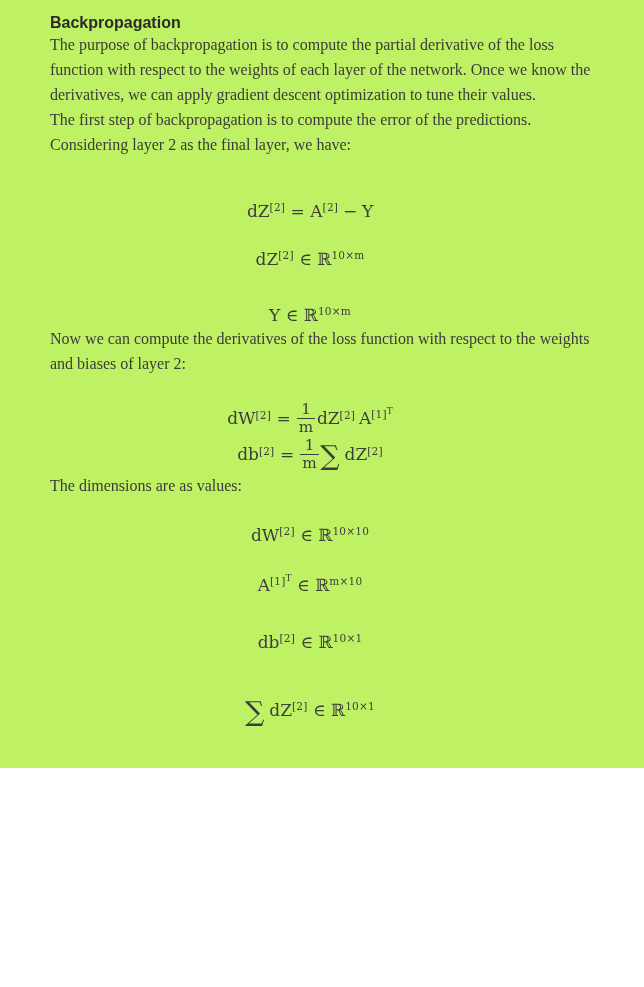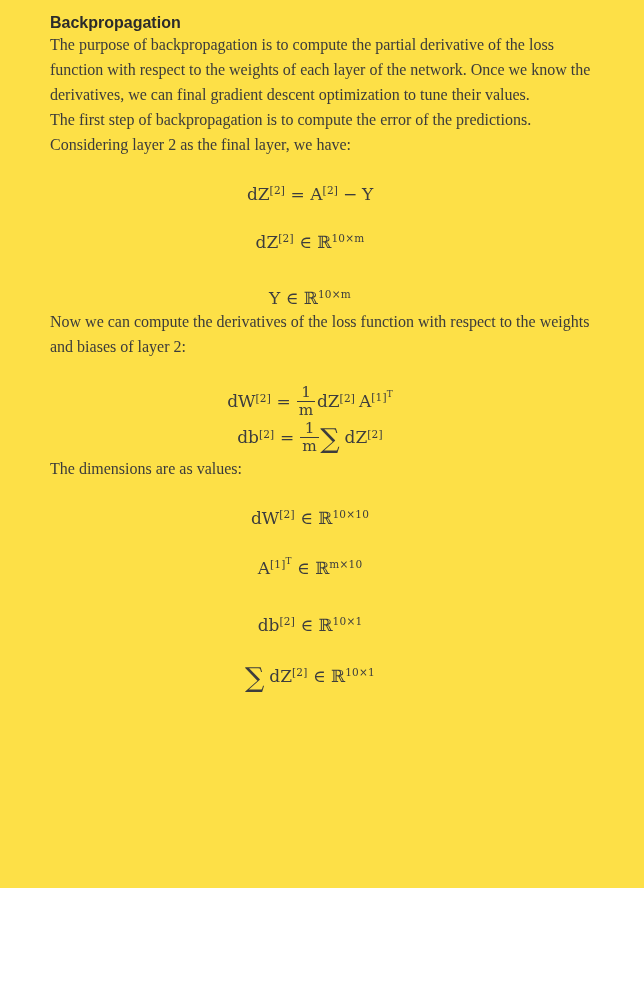--- a/index.html
+++ b/index.html
@@ -1,21 +1,21 @@
 <!DOCTYPE html>
 <html><head>
 <meta charset="utf-8">
 <style>
   html, body { margin: 0; padding: 0; background: #ffffff; }
   .page {
     width: 644px;
-    height: 888px;
+    height: 768px;
     box-sizing: border-box;
     padding: 13px 50px 19px 50px;
-    background: #fde047;
+    background: #bef264;
     overflow: hidden;
     font-family: "Liberation Serif", serif;
   }
   h3.heading {
     margin: 0;
     font-family: "Liberation Sans", sans-serif;
     font-weight: 700;
     font-size: 16px;
     line-height: 19px;
     color: #2b2b2b;
@@ -65,30 +65,30 @@
     display: block;
     font-size: 0.9em;
     line-height: 1.15;
     padding: 0 0.12em;
   }
   .m-fden { border-top: 1px solid currentColor; }
   
   .mt7  { margin-top: 7px; }  .mt19 { margin-top: 19px; }
   .mt24 { margin-top: 24px; } .mt25 { margin-top: 25px; }
   .mt26 { } .mt27 { margin-top: 27px; }
-  .mt28 { margin-top: 27px; } .mt33 { margin-top: 27px; }
+  .mt28 { margin-top: 44px; } .mt33 { margin-top: 27px; }
   .mt34 { margin-top: 34px; } .mt36 { margin-top: 36px; }
 </style>
 </head>
 <body>
 
 <div class="page">
   <h3 class="heading">Backpropagation</h3>
 
-  <p class="body mt7">The purpose of backpropagation is to compute the partial derivative of the loss function with respect to the weights of each layer of the network. Once we know the derivatives, we can final gradient descent optimization to tune their values.</p>
+  <p class="body mt7">The purpose of backpropagation is to compute the partial derivative of the loss function with respect to the weights of each layer of the network. Once we know the derivatives, we can apply gradient descent optimization to tune their values.</p>
 
   <p class="body mt19">The first step of backpropagation is to compute the error of the predictions. Considering layer 2 as the final layer, we have:</p>
 
   <div class="math mt28"><span class="m-i">dZ</span><span class="m-sup"><span class="m-n">[2]</span></span><span class="m-rel">=</span><span class="m-i">A</span><span class="m-sup"><span class="m-n">[2]</span></span><span class="m-bin">−</span><span class="m-i">Y</span></div>
 
 
   <div class="math mt33"><span class="m-i">dZ</span><span class="m-sup"><span class="m-n">[2]</span></span><span class="m-rel">∈</span><span class="m-bb">ℝ</span><span class="m-sup"><span class="m-n">10×</span><span class="m-i">m</span></span></div>
 
 
   <div class="math mt34"><span class="m-i">Y</span><span class="m-rel">∈</span><span class="m-bb">ℝ</span><span class="m-sup"><span class="m-n">10×</span><span class="m-i">m</span></span></div>

